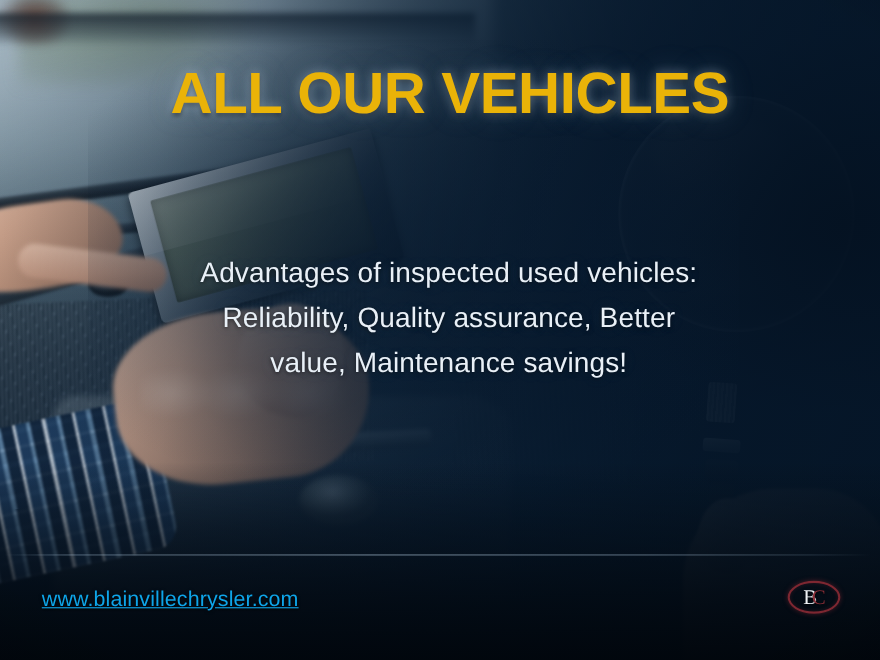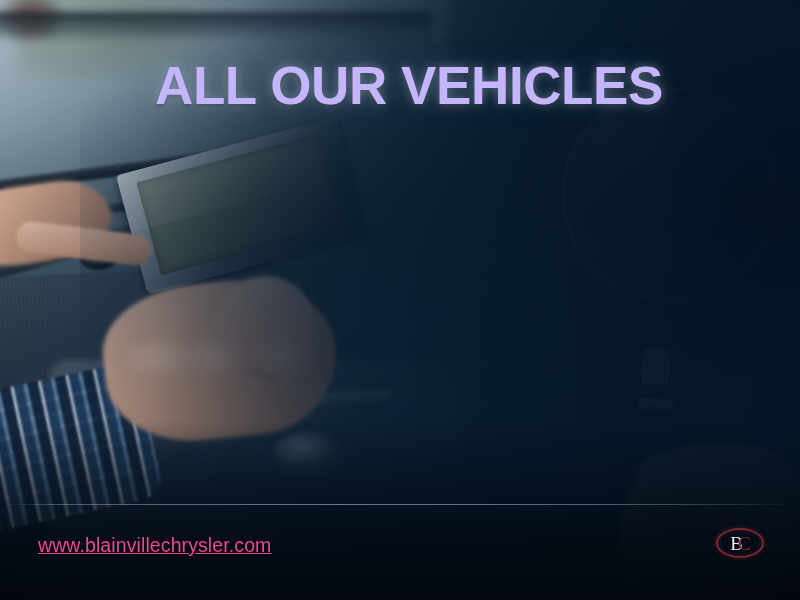--- a/index.html
+++ b/index.html
@@ -338,21 +338,21 @@
   
   .content { position:absolute; inset:0; }
 
   .headline {
     position:absolute; left:0; right:0; top:55px;
     text-align:center;
     padding-left:18px;
   }
   .headline-line {
     display:block;
-    color:#c4b5fd;
+    color:#eab308;
     font-family:"Liberation Sans", sans-serif;
     font-weight:bold;
     font-size:53px;
     line-height:62px;
     letter-spacing:-.4px;
     text-shadow:
       0 0 10px rgba(198,222,240,.42),
       0 0 26px rgba(150,186,216,.26),
       0 2px 4px rgba(0,0,0,.50);
   }
@@ -378,21 +378,21 @@
   .divider {
     position:absolute; left:4px; right:8px; top:504px; height:1px;
     background:linear-gradient(90deg,
       rgba(170,196,218,0) 0%, rgba(170,196,218,.38) 7%,
       rgba(186,210,230,.55) 42%, rgba(176,202,224,.46) 74%,
       rgba(150,180,205,.20) 93%, rgba(150,180,205,0) 100%);
   }
 
   .site-url {
     position:absolute; left:38px; top:534px;
-    color:#ec4899;
+    color:#0ea5e9;
     font-family:"Liberation Sans", sans-serif;
     font-size:19.5px;
     letter-spacing:.1px;
     text-shadow:0 1px 3px rgba(0,0,0,.75);
   }
 
   .brand {
     position:absolute; right:36px; top:528px;
     display:flex; align-items:center; gap:10px;
   }
@@ -499,20 +499,25 @@
   <div class="tone-bottom"></div>
   <div class="vignette"></div>
 
   <div class="content">
 
     <div class="headline">
       <span class="headline-line">ALL OUR VEHICLES</span>
     </div>
 
     <div class="body-copy">
+      <p class="para p1">
+        <span>Advantages of inspected used vehicles:</span>
+        <span>Reliability, Quality assurance, Better</span>
+        <span>value, Maintenance savings!</span>
+      </p>
     </div>
 
     <div class="divider"></div>
 
     <a class="site-url" href="#">www.blainvillechrysler.com</a>
 
     <div class="brand">
       <div class="brand-mark">
         <div class="ellipse"></div>
         <div class="bc">

